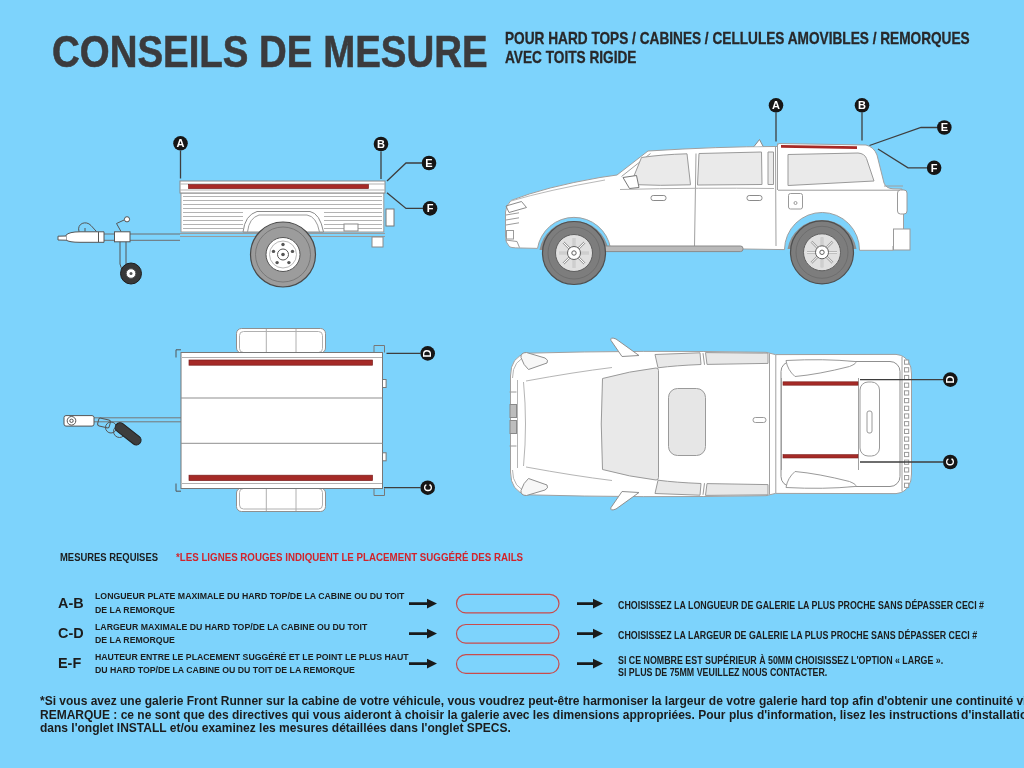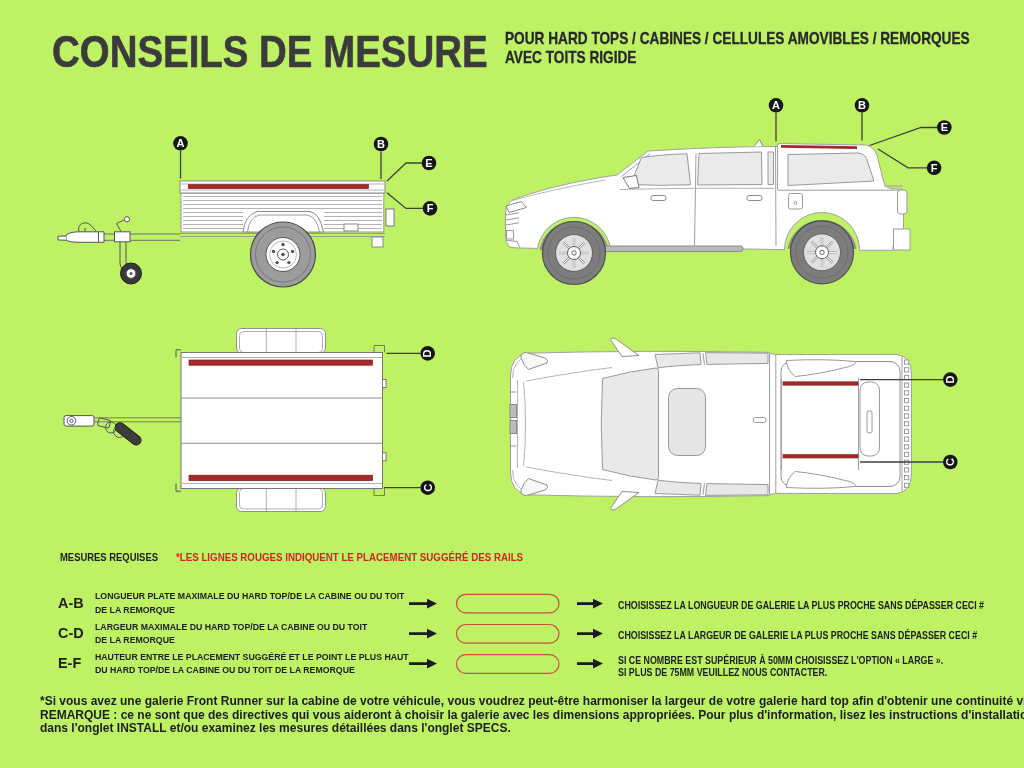--- a/index.html
+++ b/index.html
@@ -1,16 +1,16 @@
 <!DOCTYPE html>
 <html><head>
 <meta charset="utf-8">
 <style>
 html,body{margin:0;padding:0;background:#fff;}
-#page{position:relative;width:1024px;height:768px;background:#bef264;overflow:hidden;
+#page{position:relative;width:1024px;height:768px;background:#7dd3fc;overflow:hidden;
   font-family:"Liberation Sans",sans-serif;}
 .abs{position:absolute;transform-origin:0 0;white-space:nowrap;}
 .title{left:51.5px;top:29.5px;font-size:44.5px;font-weight:bold;color:#3b3b3d;
   transform:scaleX(0.8634);letter-spacing:0;line-height:44.5px;-webkit-text-stroke:0.6px #3b3b3d;}
 .subtitle{left:505px;top:28.7px;font-size:16.2px;font-weight:bold;color:#28282a;
   transform:scaleX(0.8428);line-height:19px;-webkit-text-stroke:0.3px #28282a;}
 .mes{left:60px;top:552px;font-size:10px;font-weight:bold;color:#1c1c1c;transform:scaleX(0.943);}
 .rednote{left:176px;top:552px;font-size:10px;font-weight:bold;color:#d2232a;transform:scaleX(0.973);}
 .rowlab{font-size:15.5px;font-weight:bold;color:#1c1c1c;transform:scaleX(0.93);}
 .rowdesc{font-size:9.5px;font-weight:bold;color:#1c1c1c;transform:scaleX(0.92);line-height:13.6px;}

